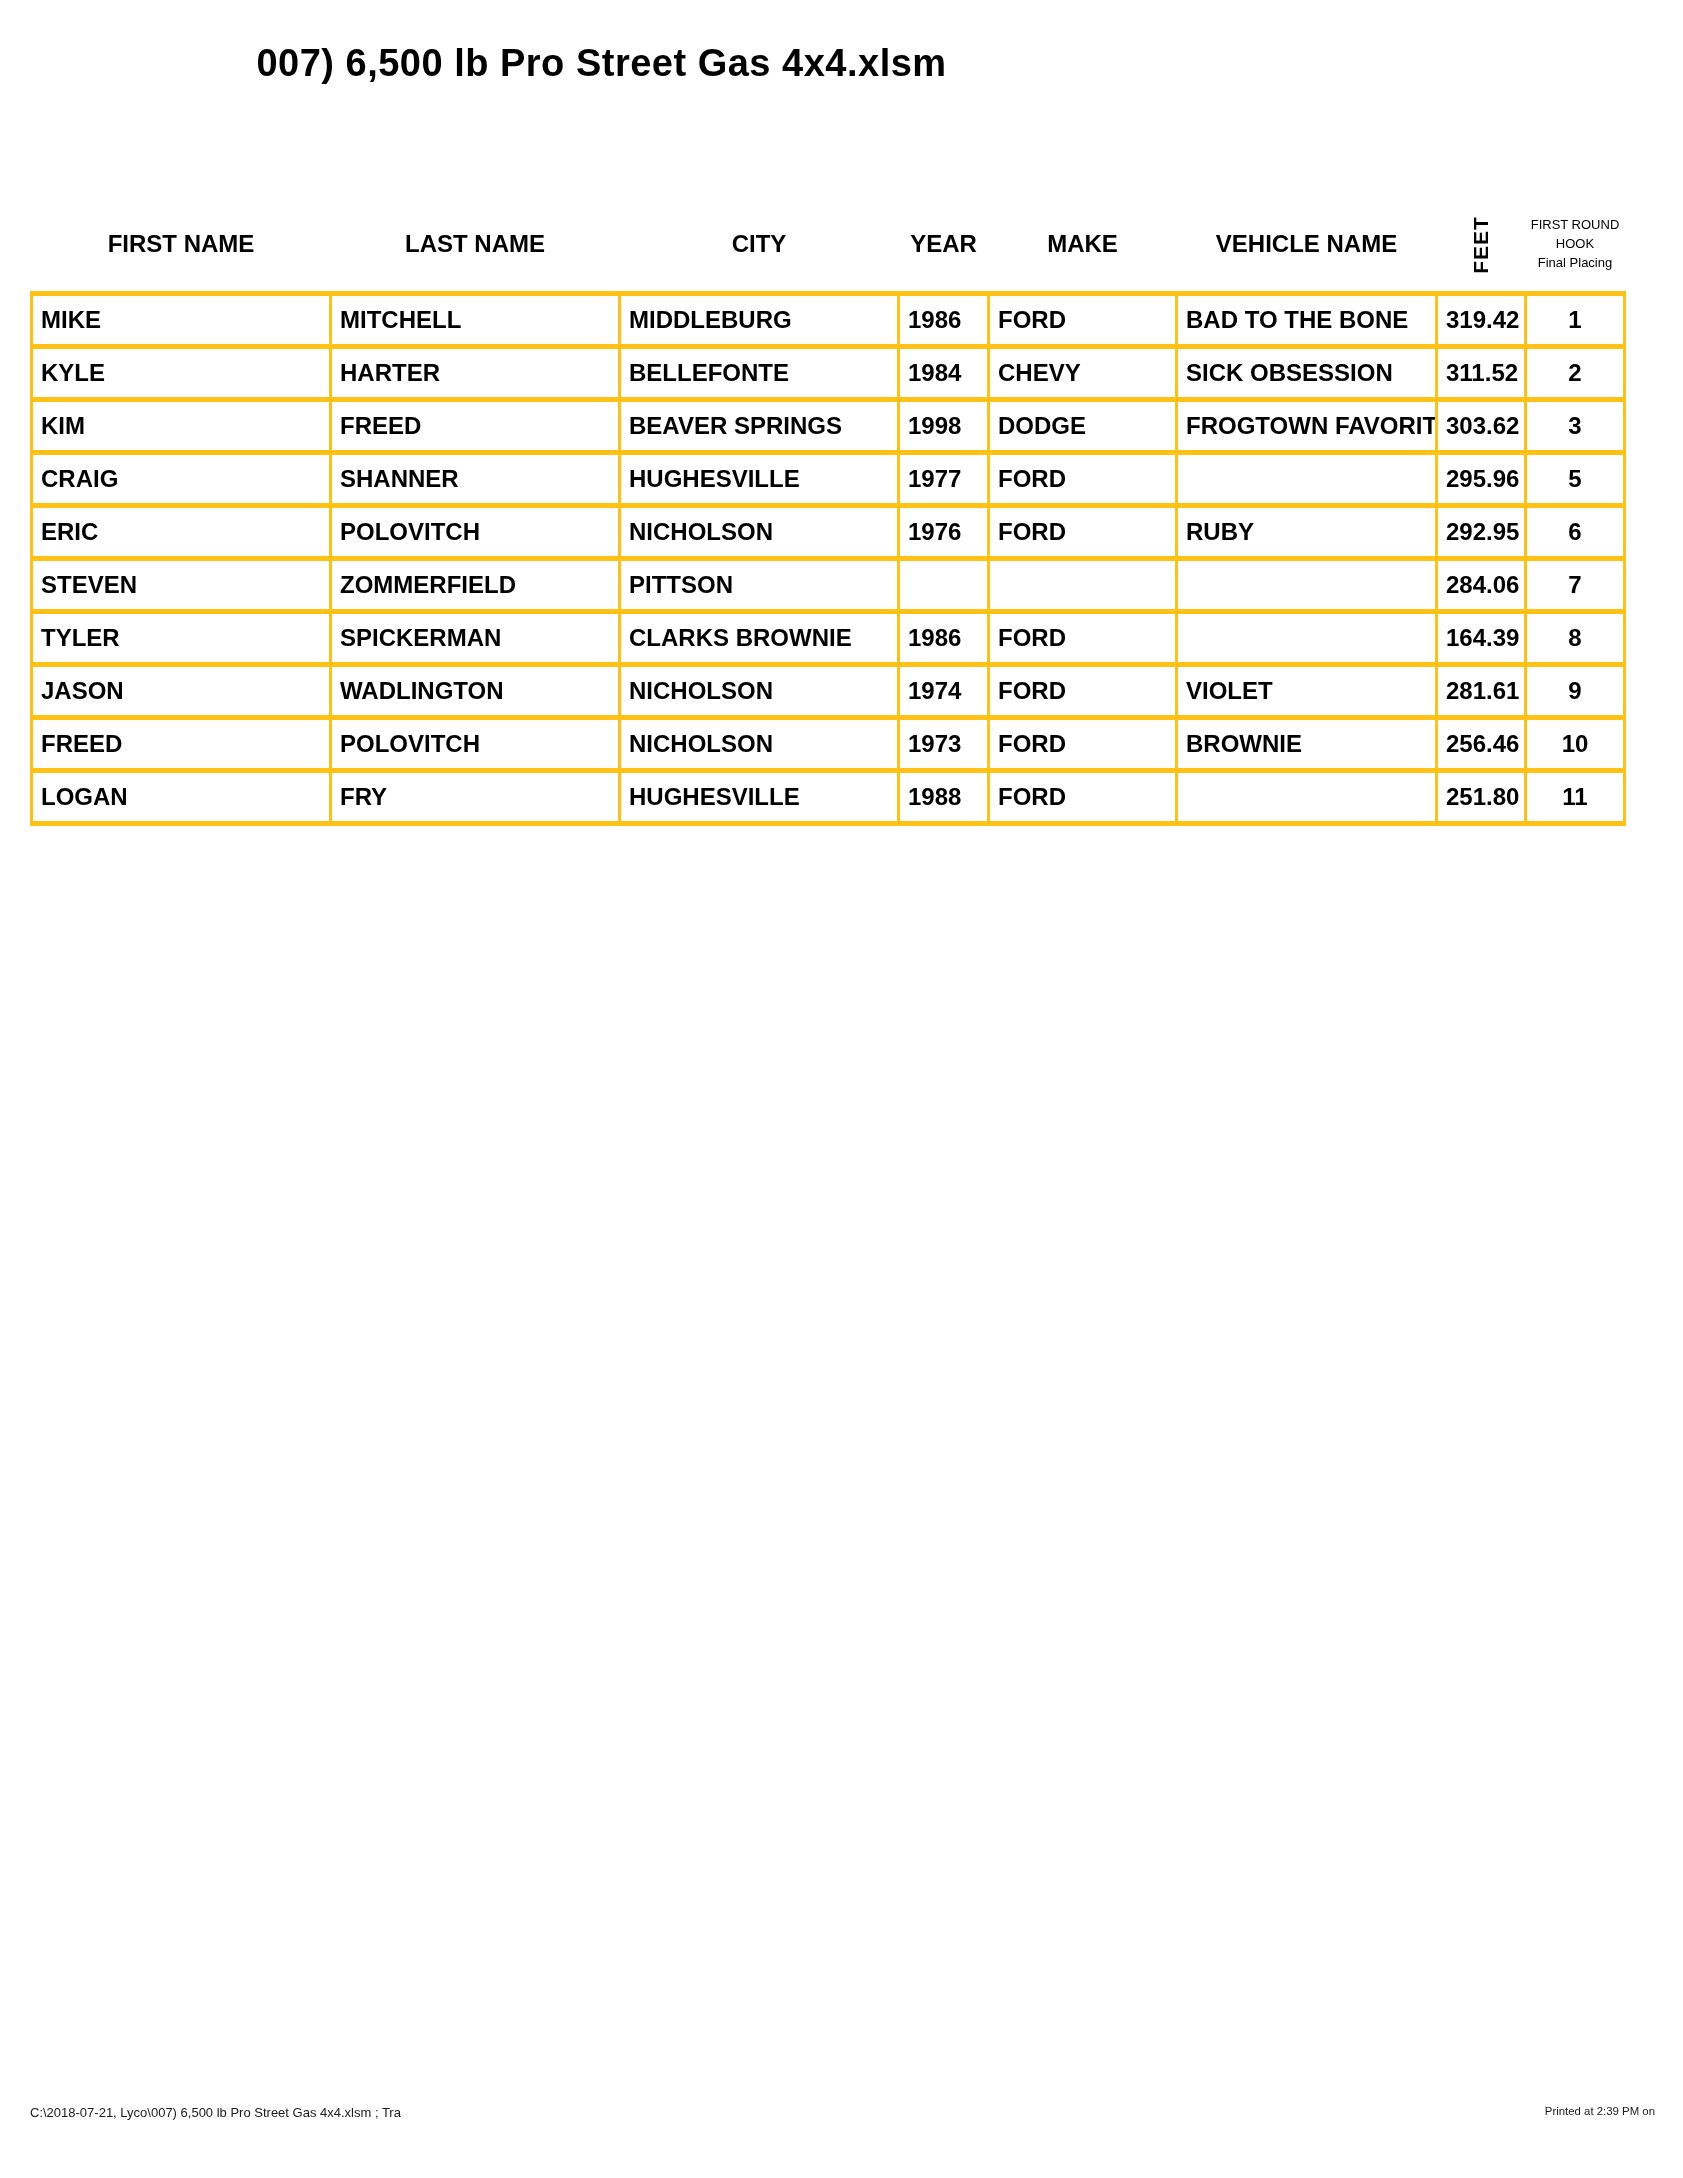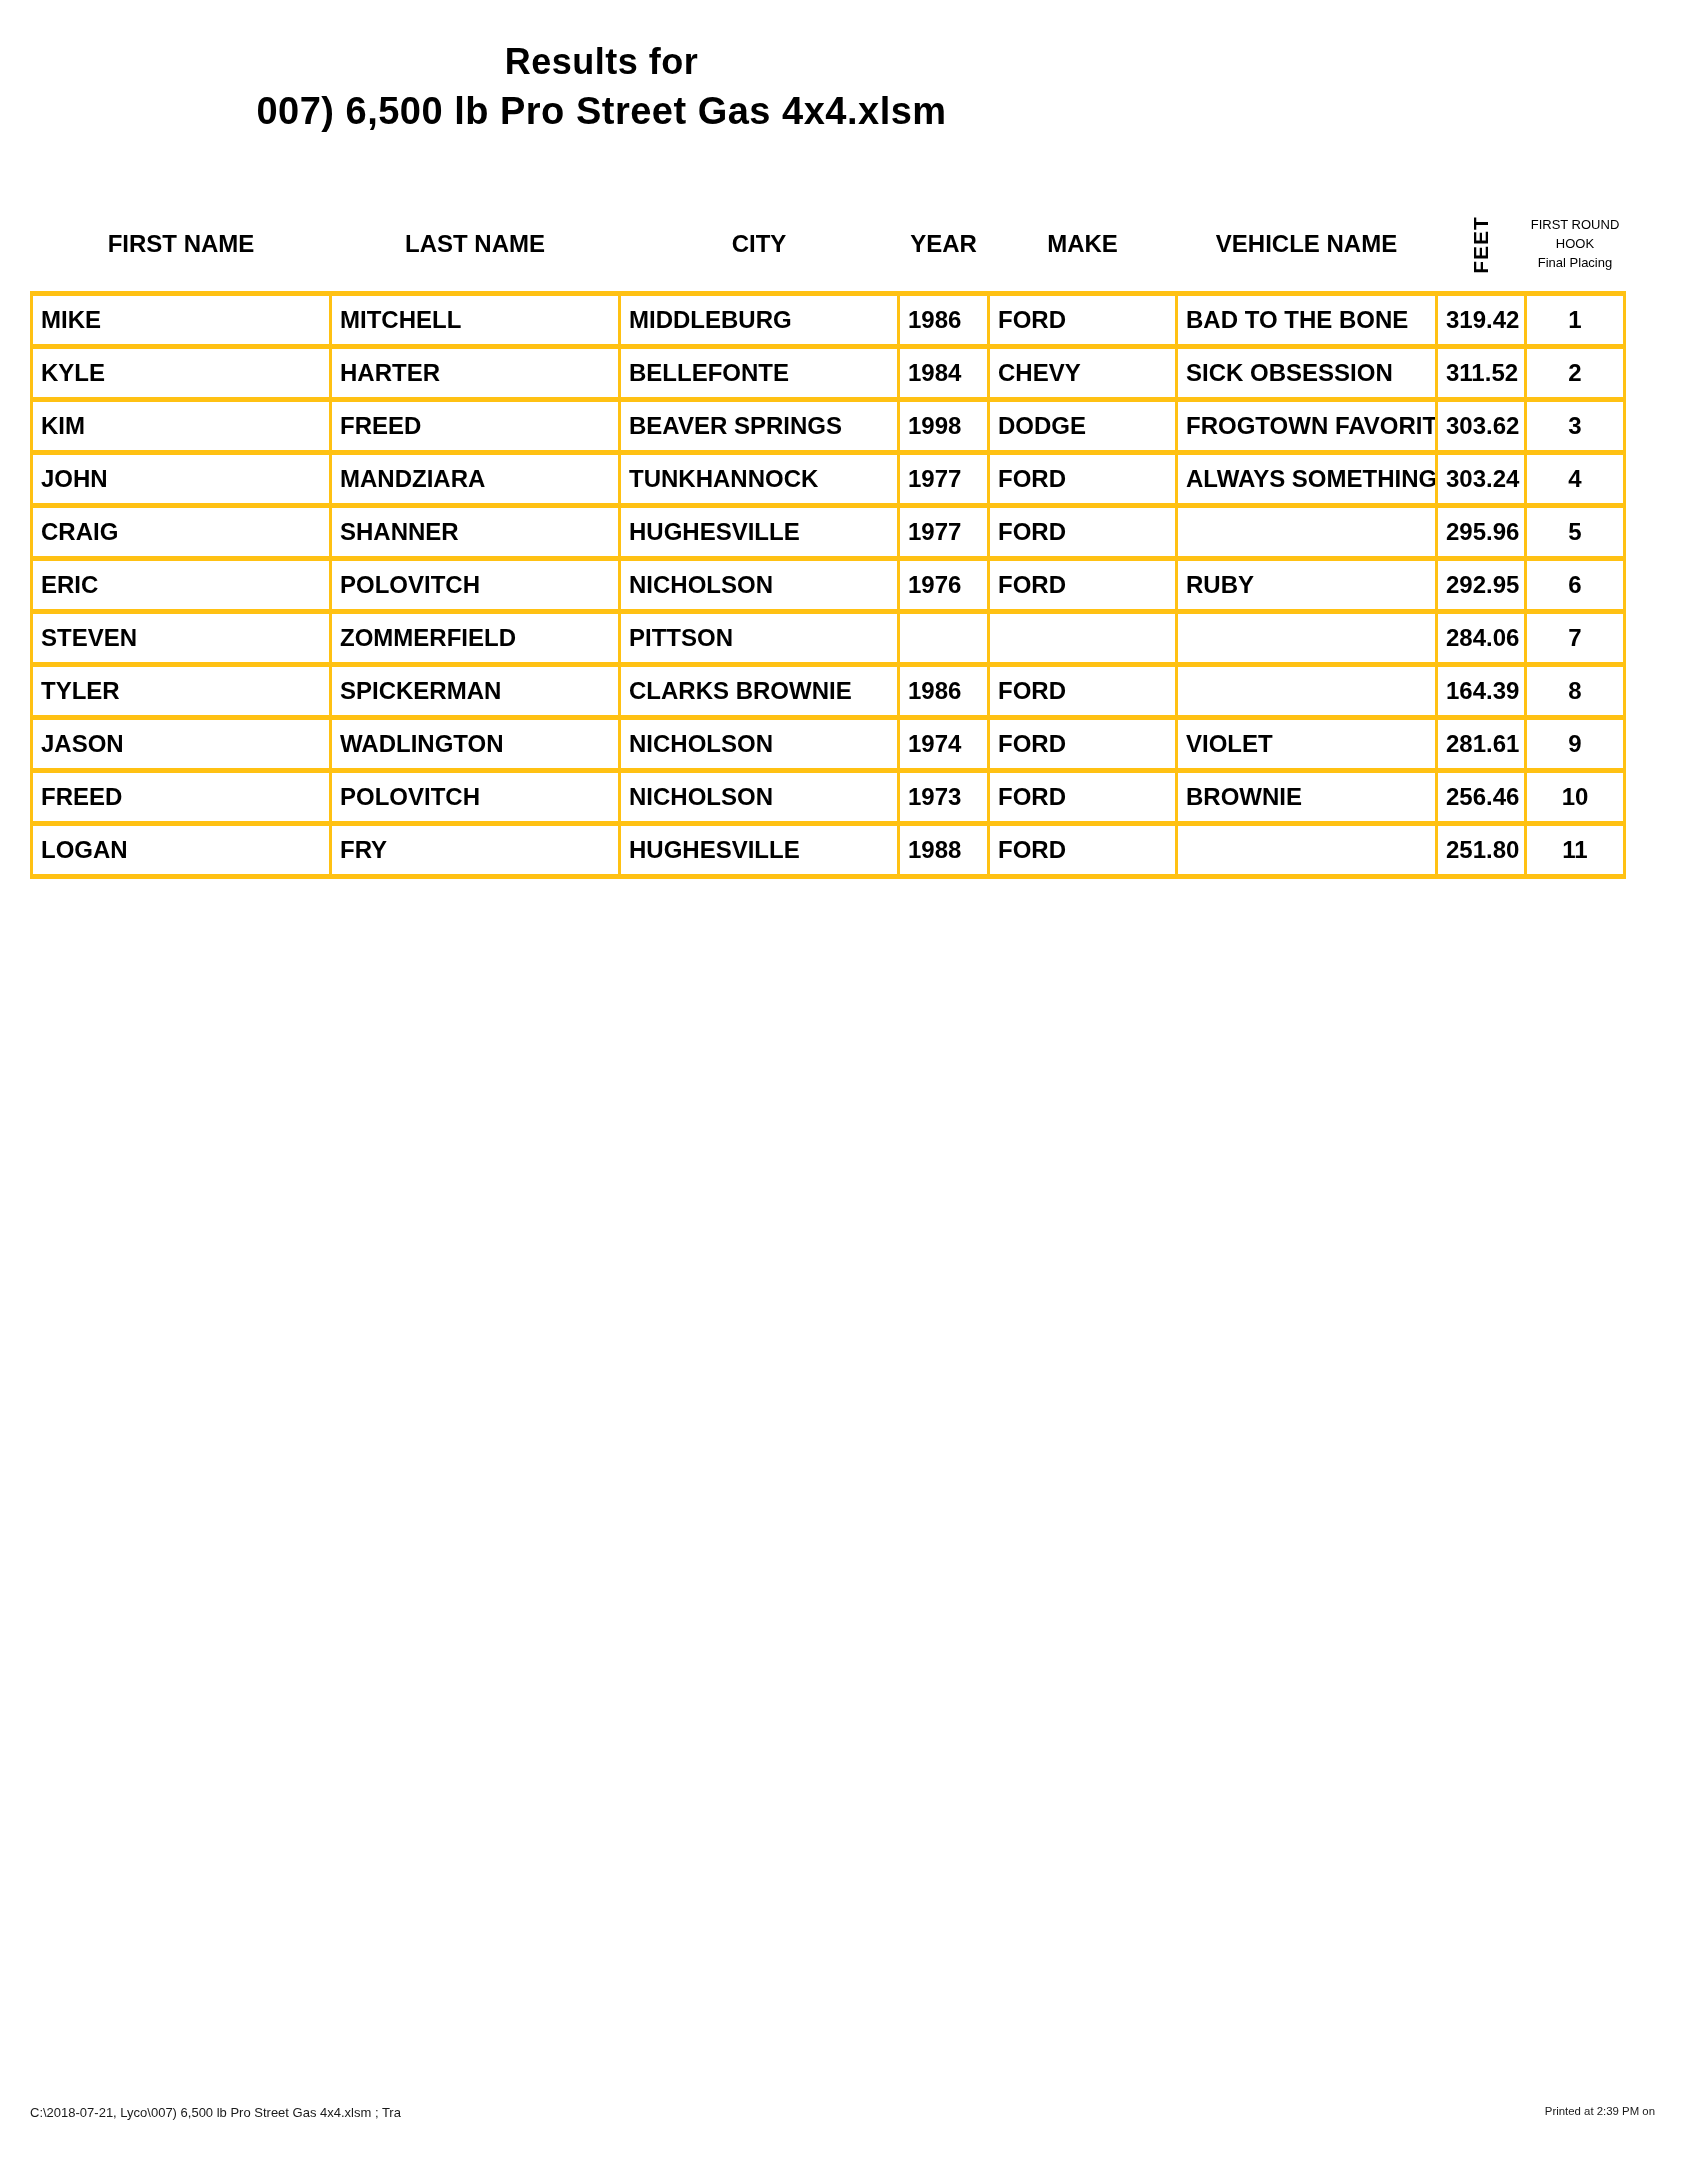--- a/index.html
+++ b/index.html
@@ -86,21 +86,20 @@
     text-align: right;
     white-space: nowrap;
   }
 </style>
 </head>
 <body>
 
 <div class="page">
 
   <div class="title-block">
-    <div class="title-line1">Results for</div>
     <div class="title-line2">007) 6,500 lb Pro Street Gas 4x4.xlsm</div>
   </div>
 
   <table class="results-table">
     <colgroup>
       <col style="width:299px">
       <col style="width:289px">
       <col style="width:279px">
       <col style="width:90px">
       <col style="width:188px">
@@ -151,30 +150,20 @@
           <td>KIM</td>
           <td>FREED</td>
           <td>BEAVER SPRINGS</td>
           <td>1998</td>
           <td>DODGE</td>
           <td>FROGTOWN FAVORITE</td>
           <td class="c-feet">303.62</td>
           <td class="c-place">3</td>
         </tr>
         <tr>
-          <td>JOHN</td>
-          <td>MANDZIARA</td>
-          <td>TUNKHANNOCK</td>
-          <td>1977</td>
-          <td>FORD</td>
-          <td>ALWAYS SOMETHING</td>
-          <td class="c-feet">303.24</td>
-          <td class="c-place">4</td>
-        </tr>
-        <tr>
           <td>CRAIG</td>
           <td>SHANNER</td>
           <td>HUGHESVILLE</td>
           <td>1977</td>
           <td>FORD</td>
           <td></td>
           <td class="c-feet">295.96</td>
           <td class="c-place">5</td>
         </tr>
         <tr>

